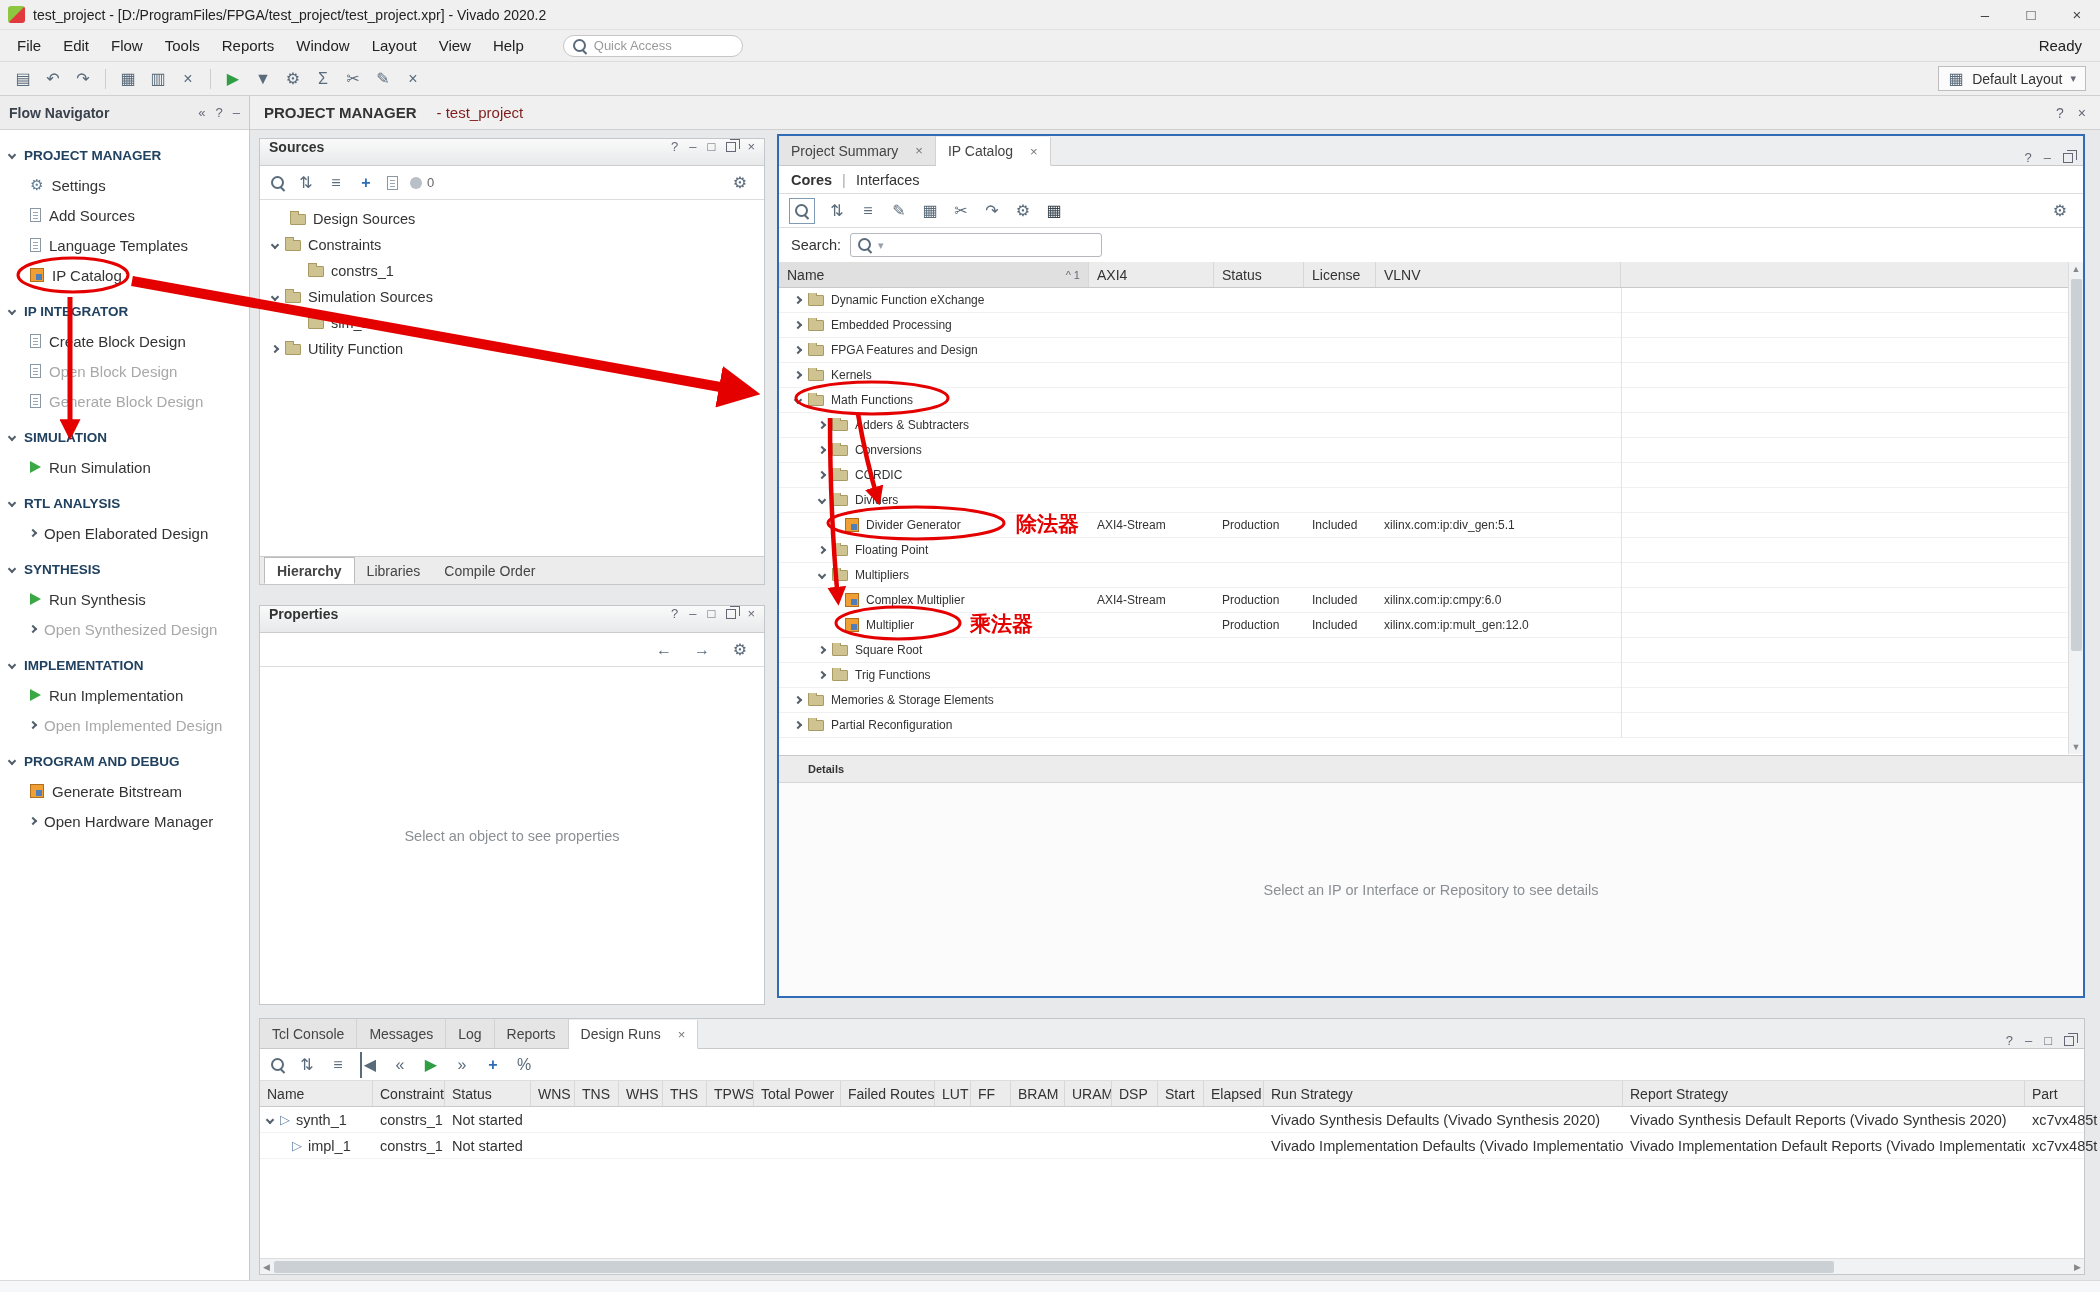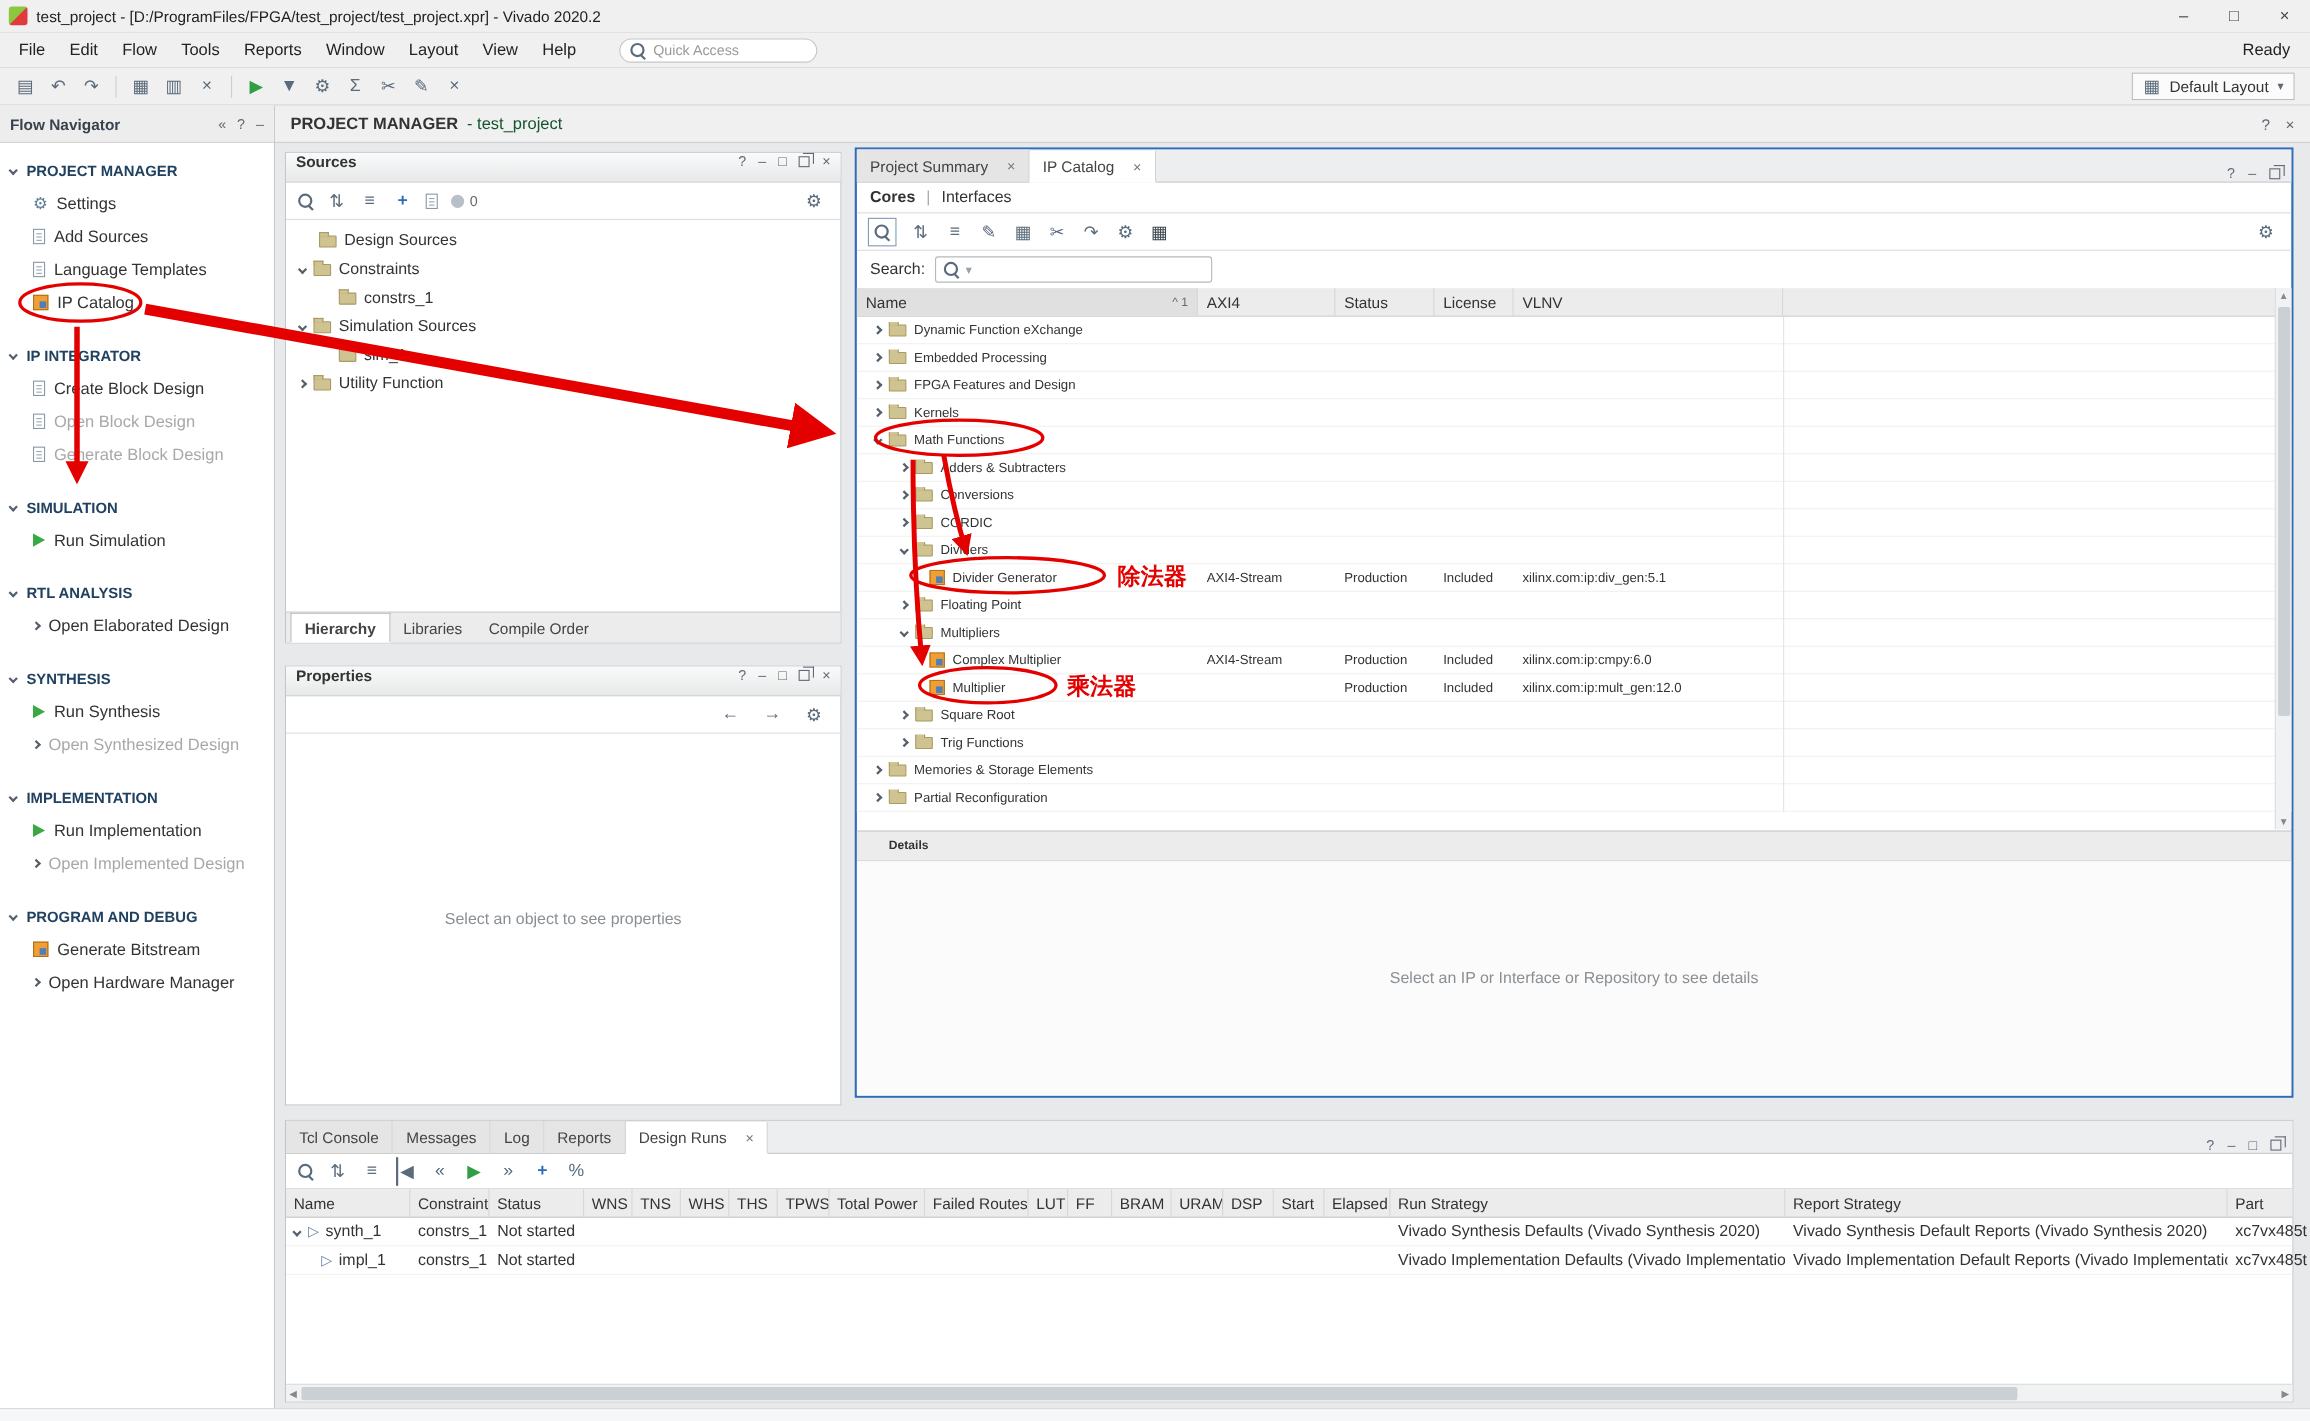--- a/index.html
+++ b/index.html
@@ -35,21 +35,21 @@
 .playtri{width:0;height:0;border-left:11px solid #39a845;border-top:6px solid transparent;border-bottom:6px solid transparent;display:inline-block;flex:none}
 .doc{display:inline-block;width:11px;height:14px;border:1px solid #8a98a6;background:#fff;flex:none;position:relative}
 .doc::before{content:"";position:absolute;left:2px;top:3px;width:5px;height:1px;background:#9aa7b3;box-shadow:0 3px 0 #9aa7b3,0 6px 0 #9aa7b3}
 .fl{position:relative;width:10px;height:10px;border:1px solid #667;display:inline-block;flex:none}
 .fl::before{content:"";position:absolute;left:3px;top:-4px;width:9px;height:9px;border-top:1px solid #667;border-right:1px solid #667}
 .gdot{width:12px;height:12px;border-radius:50%;background:#b9bfc6;display:inline-block;flex:none}
 
 .flownav{position:absolute;left:0;top:96px;width:250px;height:1184px;background:#fff;border-right:1px solid #c6cacd}
 .fn-header{height:34px;background:#ededed;border-bottom:1px solid #d5d5d5;display:flex;align-items:center;padding:0 9px;font-size:14px;font-weight:bold;color:#39424d}
 .fn-hicons{margin-left:auto;display:flex;gap:10px;color:#667;font-size:13px;font-weight:normal}
-.fn-section{margin-top:18px}
+.fn-section{margin-top:6px}
 .fn-section.first{margin-top:10px}
 .fn-sec-h{height:30px;display:flex;align-items:center;gap:9px;padding-left:9px;color:#20415f;font-weight:bold;font-size:13.5px}
 .fn-item{height:30px;display:flex;align-items:center;gap:8px;padding-left:30px;font-size:15px;color:#333}
 .fn-item.dis{color:#a8a8a8}
 .fn-item .gear{color:#5f7d95;font-size:15px}
 
 .mainhdr{position:absolute;left:250px;top:96px;width:1850px;height:34px;background:#f0f0f0;border-bottom:1px solid #cfcfcf;display:flex;align-items:center;padding:0 14px;font-size:15px}
 .mh-icons{margin-left:auto;display:flex;gap:14px;color:#667;font-size:14px}
 
 .panel{position:absolute;background:#fff;border:1px solid #c2c7cc;display:flex;flex-direction:column}
@@ -281,21 +281,21 @@
         </div>
       <div class="fn-item">
           <span class="chev sm"></span>
           <span class="lbl">Open Hardware Manager</span>
         </div>
     </div>
   </div>
 
   <div class="mainhdr">
     <span style="font-weight:bold">PROJECT MANAGER</span>
-    <span style="margin-left:8px;color:#14532d">- test_project</span>
+    <span style="margin-left:20px;color:#7f1d1d">- test_project</span>
     <span class="mh-icons">
       <span>?</span>
       <span>×</span>
     </span>
   </div>
 
   <div class="panel" style="left:259px;top:138px;width:506px;height:447px">
     <div class="ptitle">
       <span>Sources</span>
       <span class="pbtns">

